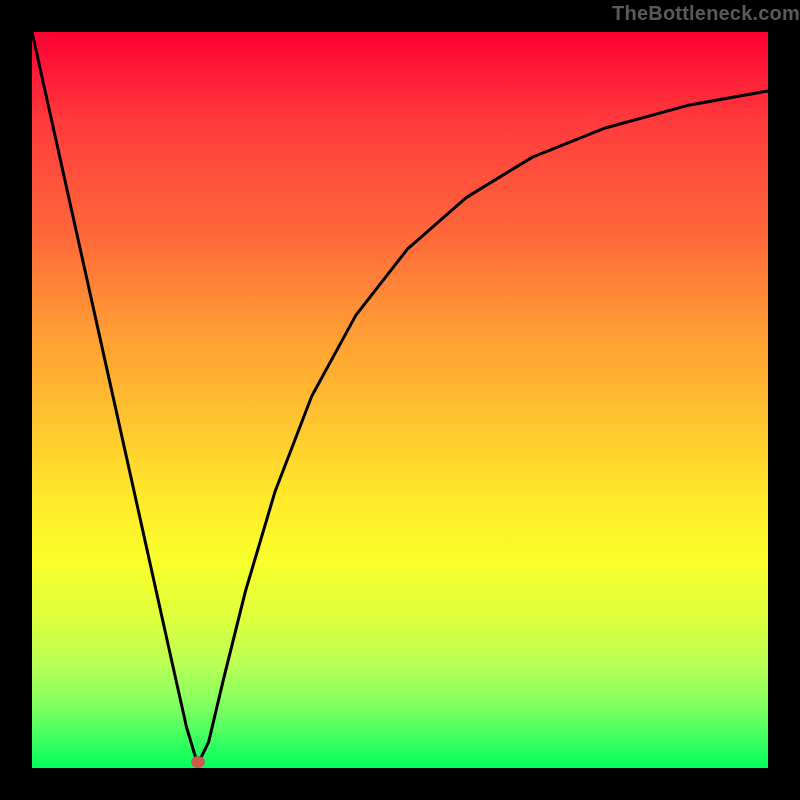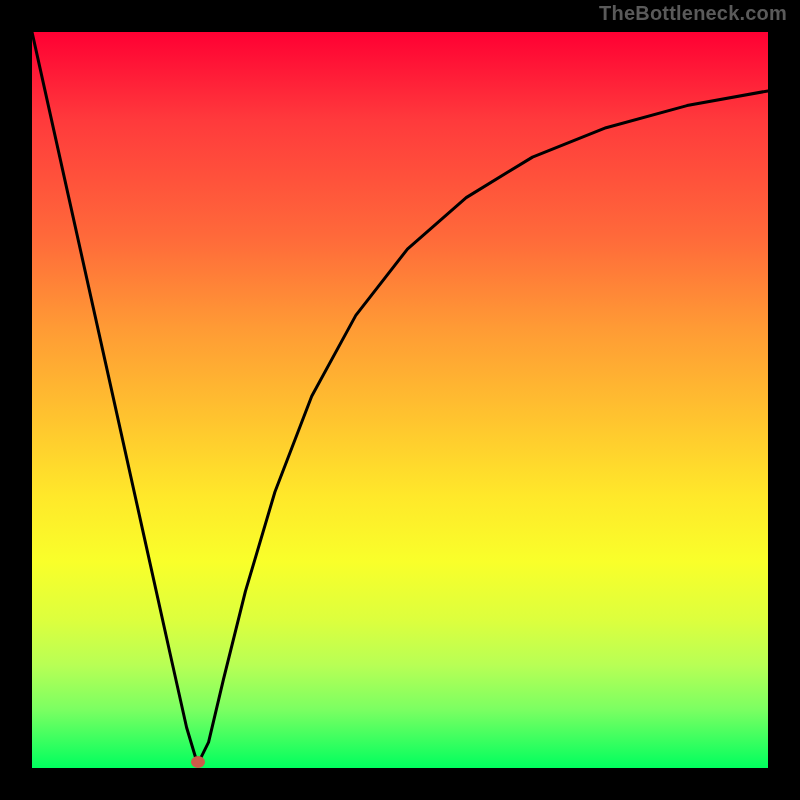--- a/index.html
+++ b/index.html
@@ -12,21 +12,21 @@
   }
   .frame {
     position: relative;
     width: 800px;
     height: 800px;
     background: #000;
   }
   .watermark {
     position: absolute;
     top: 2px;
-    right: 13px;
+    right: 0;
     color: #5a5a5a;
     font-size: 20px;
     font-weight: 600;
     letter-spacing: 0.2px;
     z-index: 3;
   }
   .plot-area {
     position: absolute;
     left: 32px;
     top: 32px;

